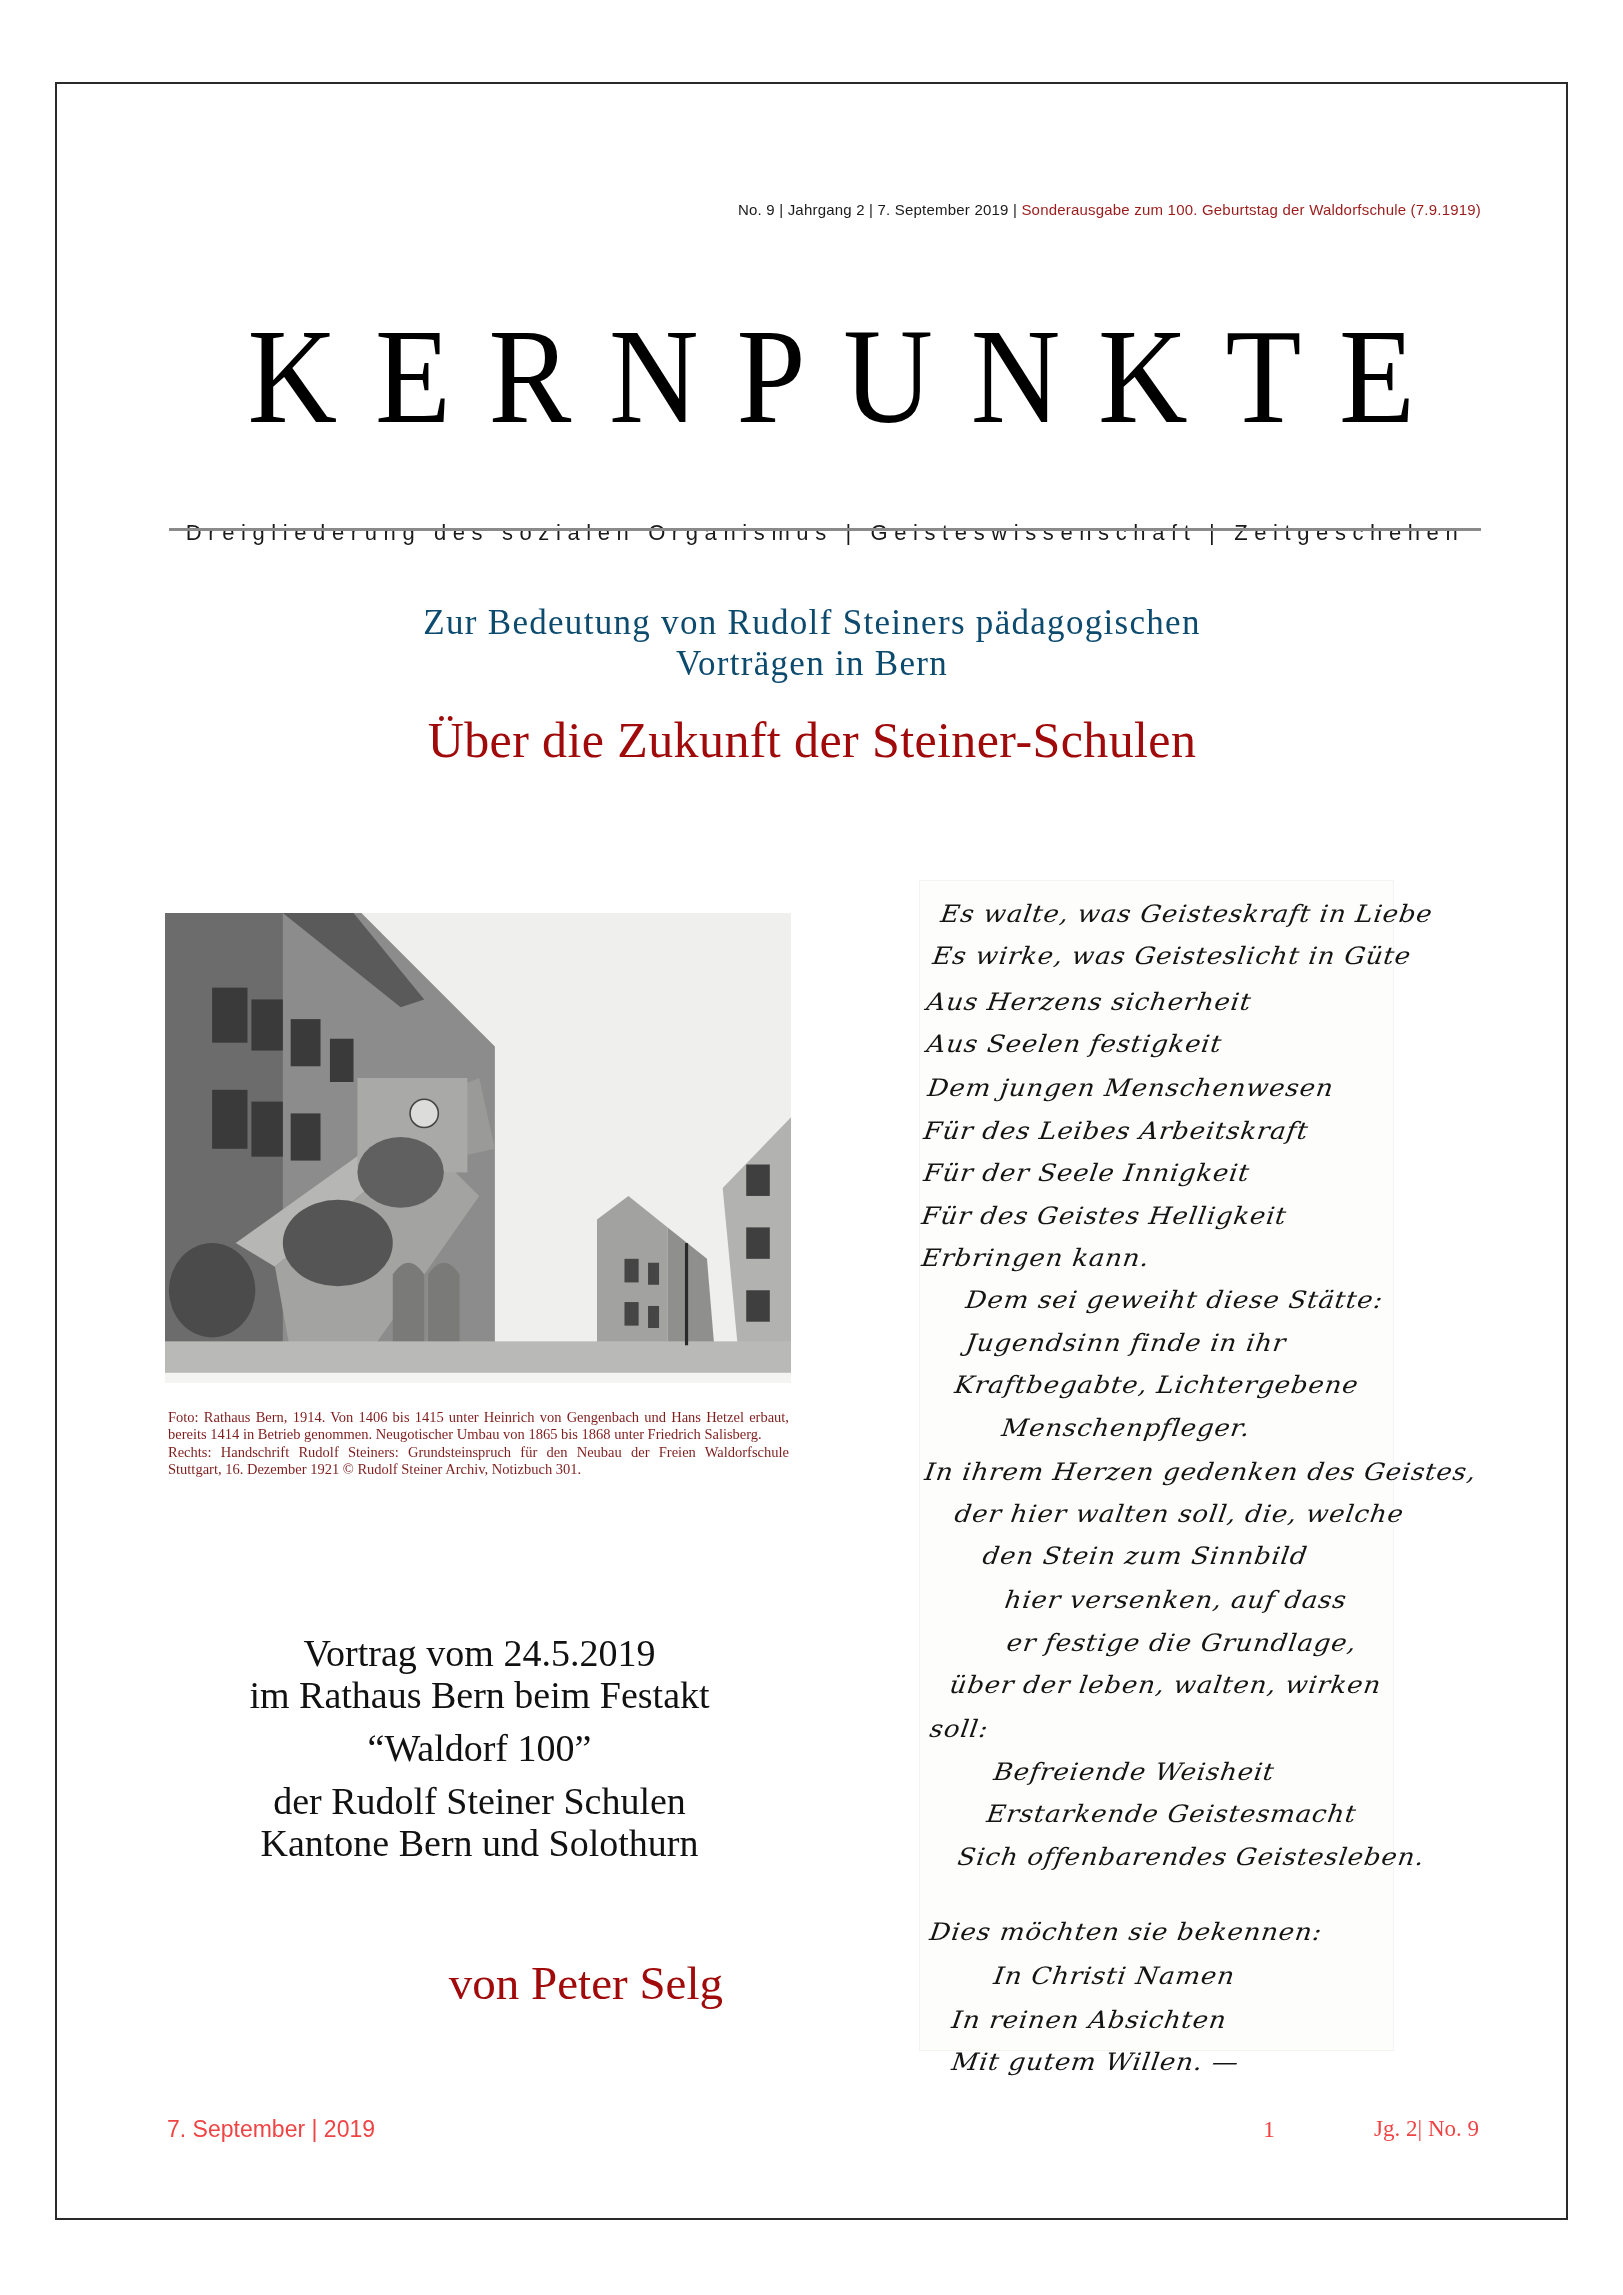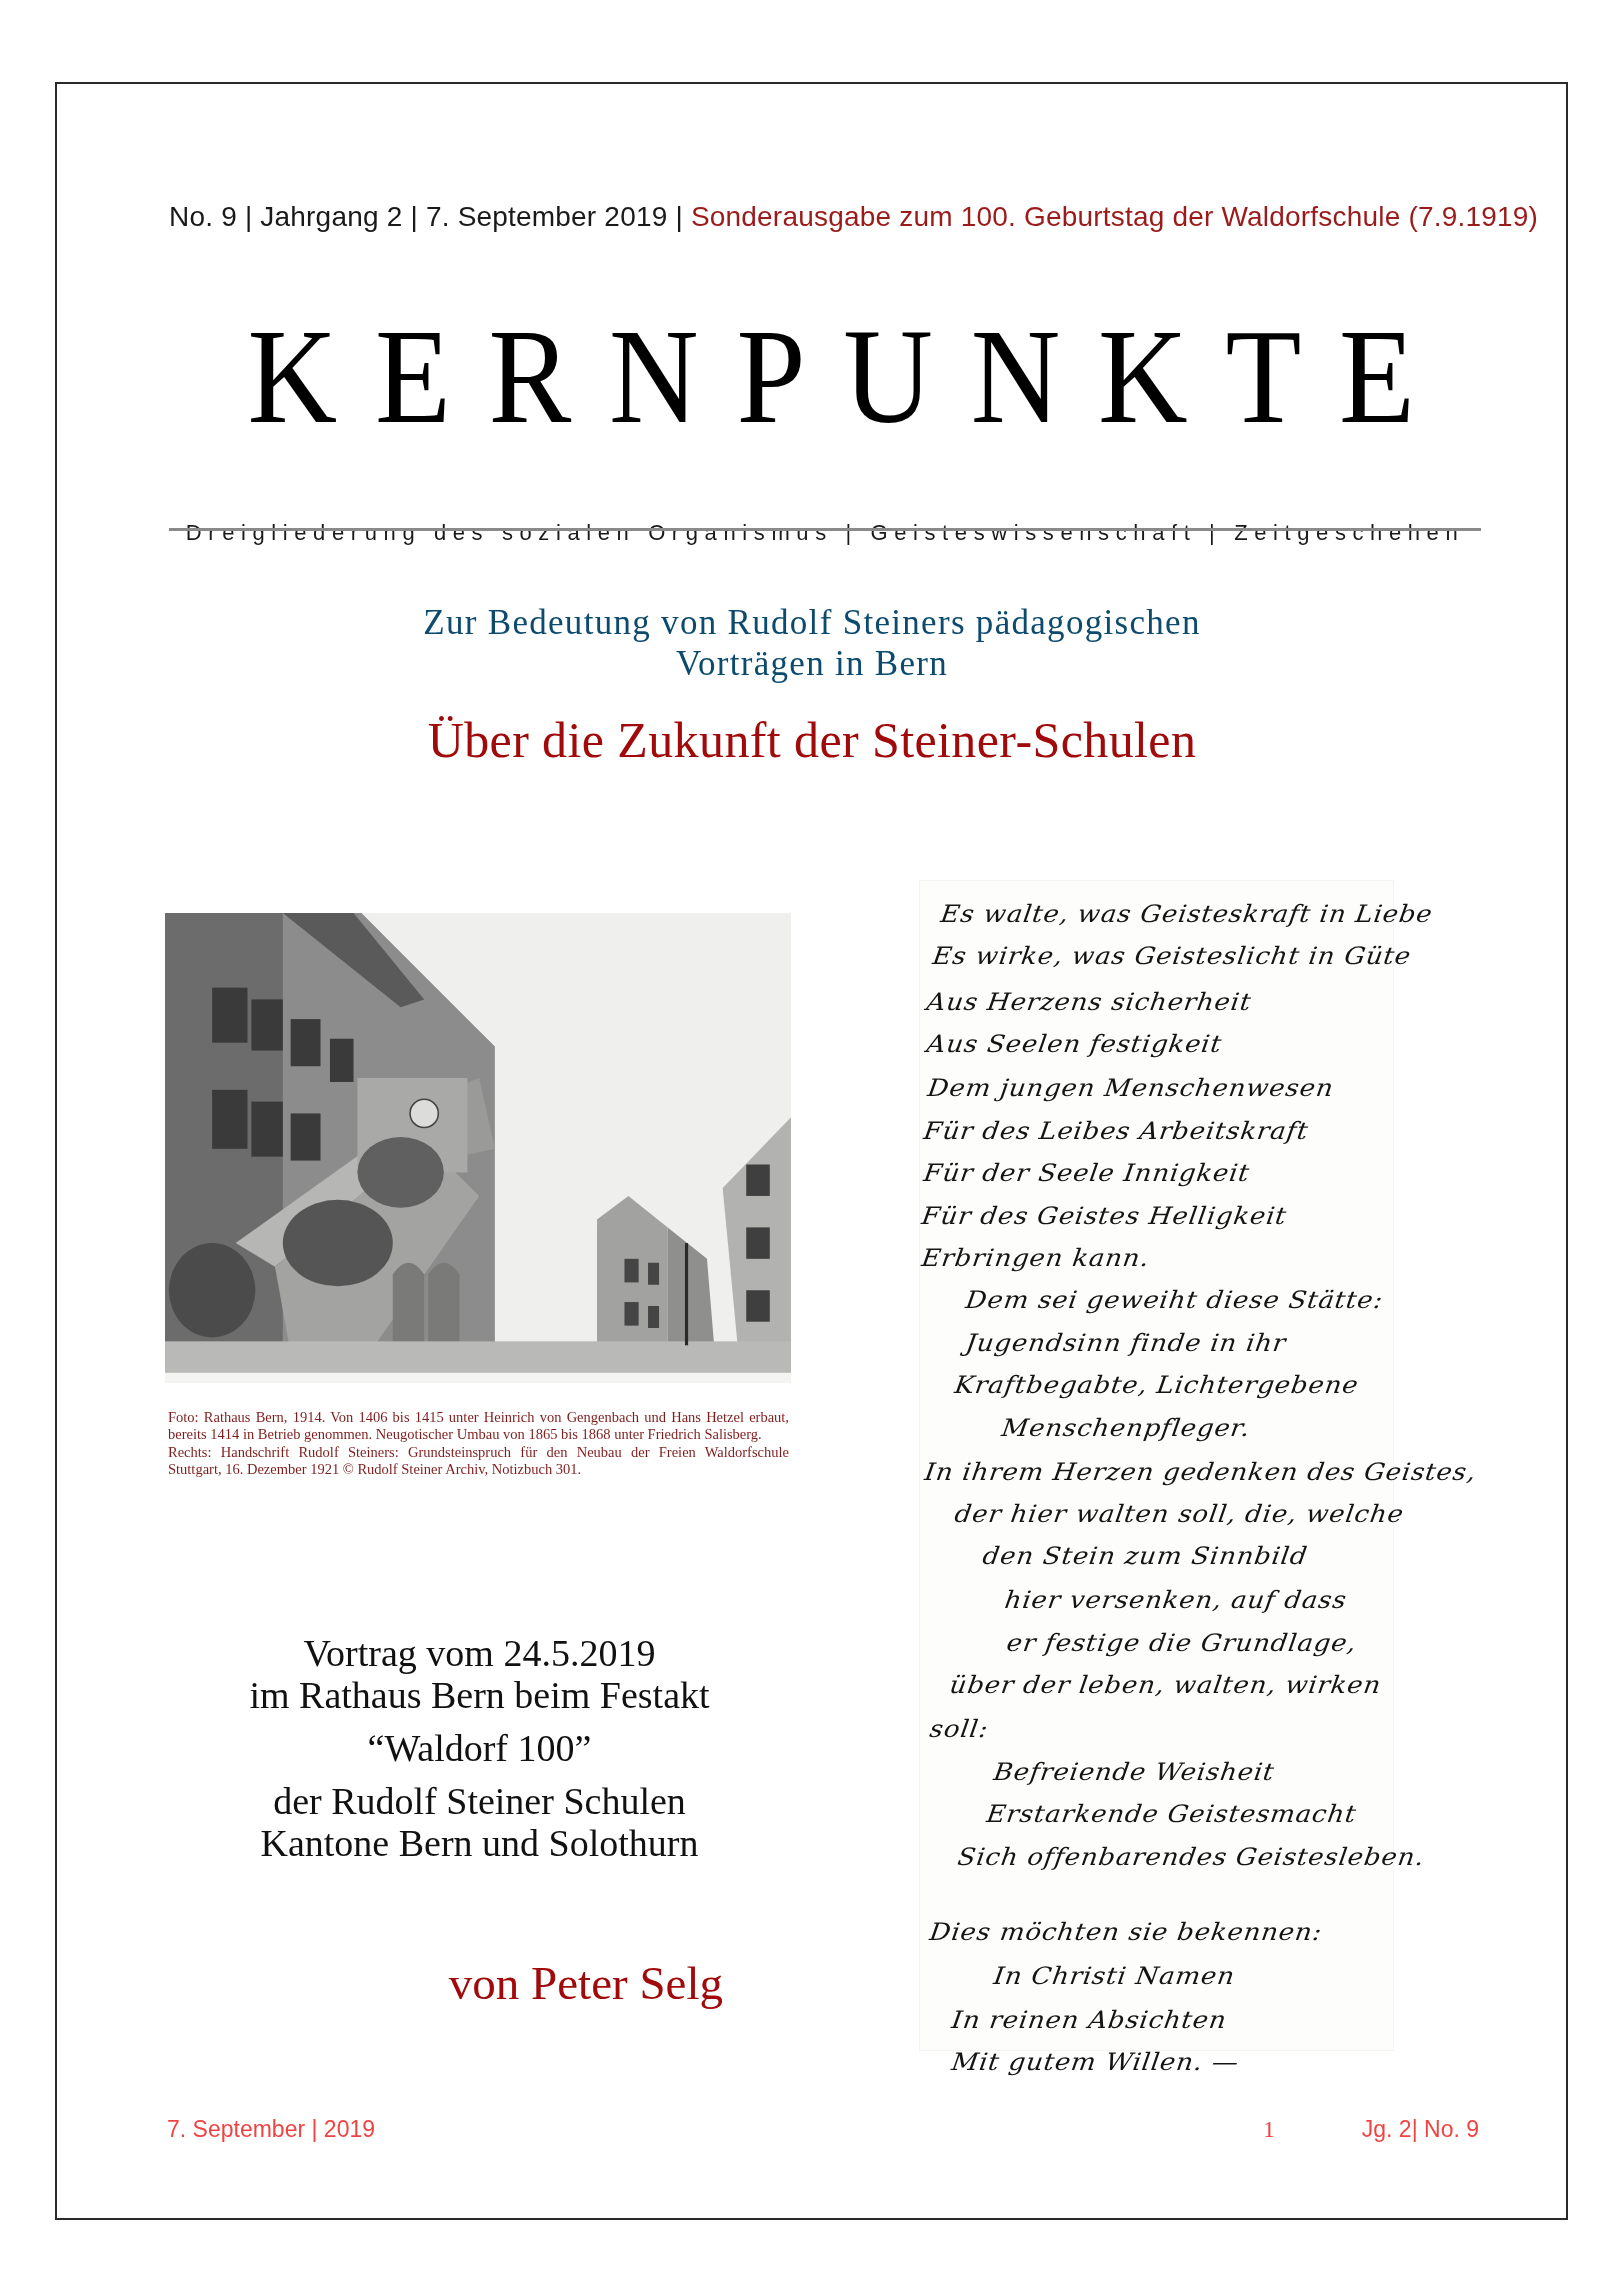--- a/index.html
+++ b/index.html
@@ -21,23 +21,23 @@
       width: 1513px;
       height: 2138px;
       border: 2.4px solid #2a2a2a;
       box-sizing: border-box;
     }
     .meta-line {
       position: absolute;
       left: 169px;
       top: 201px;
       width: 1312px;
-      text-align: left;
+      text-align: right;
       font-family: "Liberation Sans", "DejaVu Sans", sans-serif;
-      font-size: 28px;
+      font-size: 15px;
       letter-spacing: 0.2px;
       white-space: nowrap;
       color: #1a1a1a;
     }
     .meta-line .special {
       color: #9b1b1b;
     }
     .masthead {
       position: absolute;
       left: 157px;
@@ -203,20 +203,21 @@
       width: 1108px;
       text-align: right;
       top: 0;
       font-family: "Liberation Serif", "DejaVu Serif", serif;
       font-size: 24px;
     }
     .footer .right {
       position: absolute;
       right: 0;
       top: 0;
+      font-family: Liberation Serif, serif;
     }
   </style>
 </head>
 <body>
 
 <div class="frame"></div>
 
 <div class="meta-line">
   <span>No. 9 | Jahrgang 2 | 7. September 2019 |</span>
   <span class="special">Sonderausgabe zum 100. Geburtstag der Waldorfschule (7.9.1919)</span>

